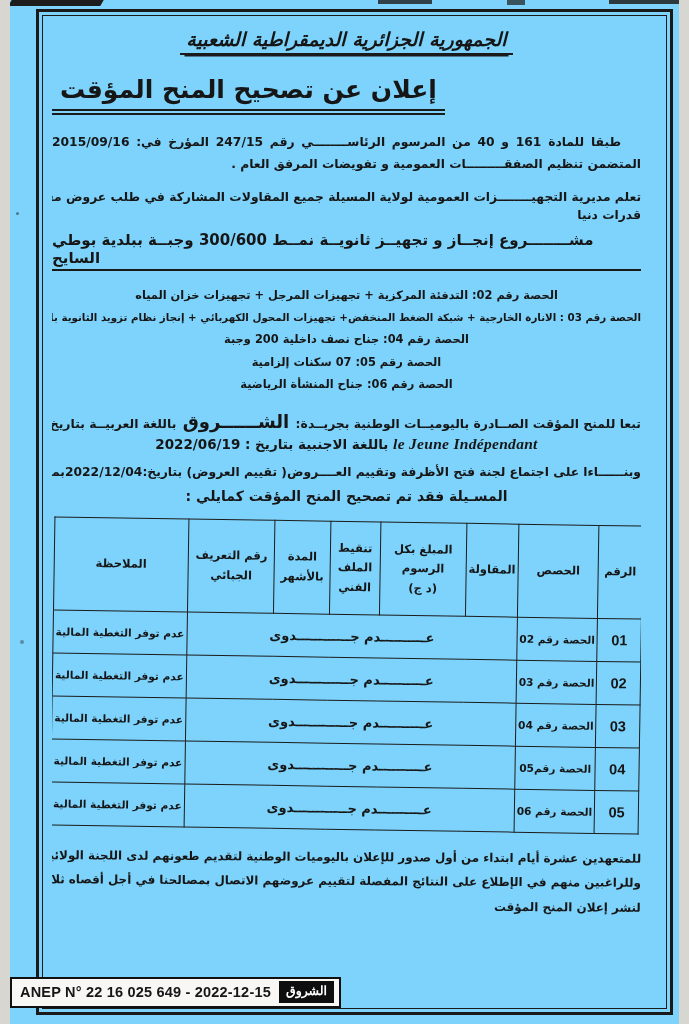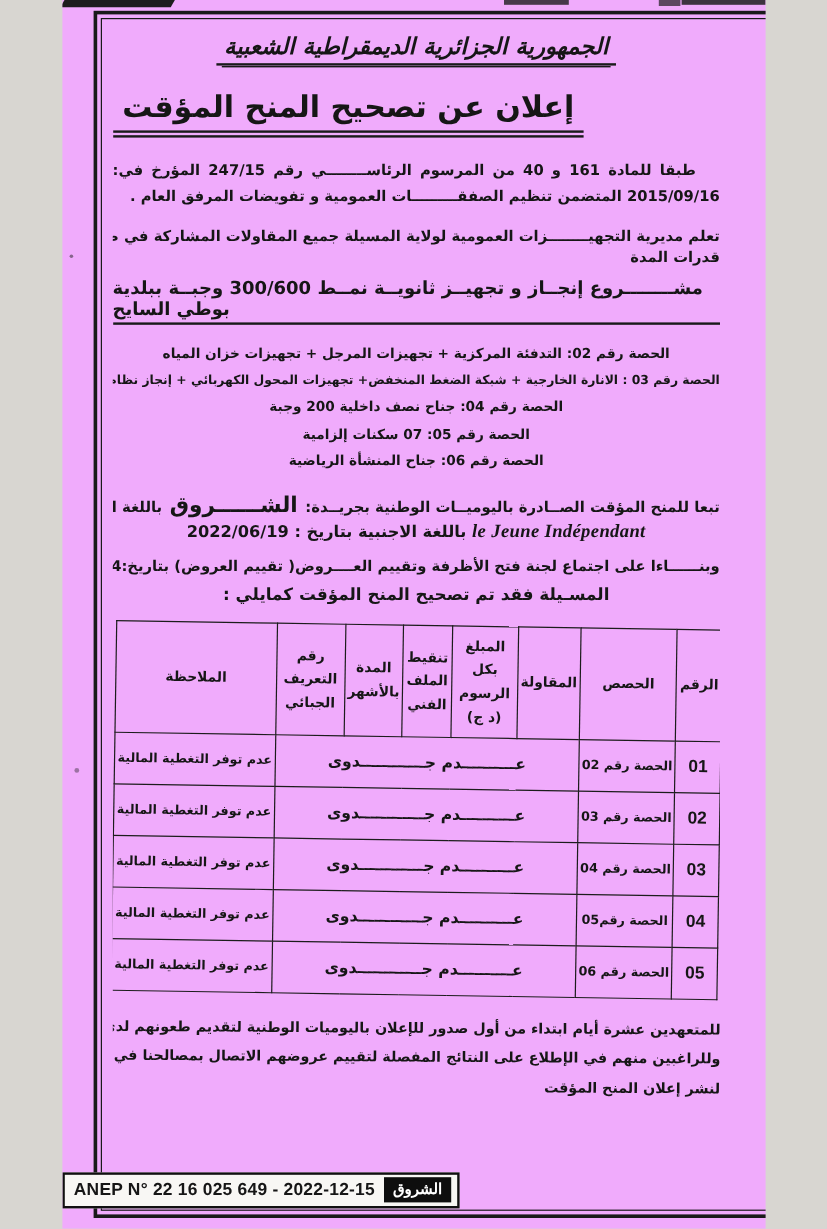--- a/index.html
+++ b/index.html
@@ -1,16 +1,16 @@
 <!DOCTYPE html>
 <html lang="ar"><head>
 <meta charset="utf-8">
 <style>
   html,body{margin:0;padding:0;background:#d8d6d1;}
-  .page{position:relative;width:586px;height:1024px;margin:0 auto;background:#f0abfc;
+  .page{position:relative;width:669px;height:1024px;margin:0 auto;background:#7dd3fc;
         overflow:hidden;font-family:"DejaVu Sans",sans-serif;color:#161616;font-weight:bold;}
   
   .art{position:absolute;background:#1d1d1d;}
   .art.a1{left:0;top:0;width:92px;height:6px;transform:skewX(-30deg);}
   .art.a2{left:368px;top:0;width:54px;height:4px;opacity:.8;}
   .art.a3{left:497px;top:0;width:18px;height:5px;opacity:.7;}
   .art.a4{right:0;top:0;width:70px;height:4px;opacity:.85;}
   .art.a5{left:6px;top:212px;width:3px;height:3px;border-radius:50%;opacity:.5;}
   .art.a6{left:10px;top:640px;width:4px;height:4px;border-radius:50%;opacity:.4;}
   .art.a7{left:671px;top:208px;width:14px;height:10px;opacity:.75;}
@@ -54,21 +54,21 @@
   td.c-res{font-size:13px;}
   td.c-note{font-size:10.6px;white-space:nowrap;}
   .footer-para{margin-top:15px;font-size:11.9px;line-height:2.05;letter-spacing:-0.1px;
                transform:rotate(0.35deg);}
   .footer-para .fl{white-space:nowrap;}
   .anep-box{position:absolute;left:0;top:977px;display:flex;direction:ltr;align-items:center;
             gap:8px;background:#f8f7f4;border:2.5px solid #101010;padding:2px 5px 3px 8px;
             font-family:"Liberation Sans",sans-serif;font-weight:bold;font-size:14.5px;
             letter-spacing:.2px;white-space:nowrap;}
   .anep-logo{display:inline-block;direction:rtl;background:#0e0e0e;color:#fff;
-             font-family:Liberation Sans, sans-serif;font-size:12.5px;padding:2px 7px 4px;}
+             font-family:Liberation Serif, serif;font-size:12.5px;padding:2px 7px 4px;}
 </style>
 </head>
 <body>
 
 <div class="page">
 
   <div class="art a1"></div>
   <div class="art a2"></div>
   <div class="art a3"></div>
   <div class="art a4"></div>
@@ -87,21 +87,21 @@
     </div>
 
 
     <div class="main-title">
       <span>إعلان عن تصحيح المنح المؤقت</span>
     </div>
 
     <div class="para indent">طبقا للمادة 161 و 40 من المرسوم الرئاســــــــي رقم 247/15 المؤرخ في: 2015/09/16 المتضمن تنظيم الصفقـــــــــات العمومية و تفويضات المرفق العام .</div>
 
     <div class="para oneline" style="margin-top:11px;">تعلم مديرية التجهيــــــــزات العمومية لولاية المسيلة جميع المقاولات المشاركة في طلب عروض مفتوح مع إشتراط</div>
-    <div class="tail-right">قدرات المدة</div>
+    <div class="tail-right">قدرات دنيا</div>
 
     <div class="project">
       <span>مشــــــــروع إنجــاز و تجهيــز ثانويــة نمــط 300/600 وجبــة ببلدية بوطي السايح</span>
     </div>
 
     <div class="lots">
       <div>الحصة رقم 02: التدفئة المركزية + تجهيزات المرجل + تجهيزات خزان المياه</div>
       <div class="lot-long">الحصة رقم 03 : الانارة الخارجية + شبكة الضغط المنخفض+ تجهيزات المحول الكهربائي + إنجاز نظام تزويد الثانوية بالطاقة المتجددة (الطاقة الشـمسـية)</div>
       <div>الحصة رقم 04: جناح نصف داخلية 200 وجبة</div>
       <div>الحصة رقم 05: 07 سكنات إلزامية</div>

